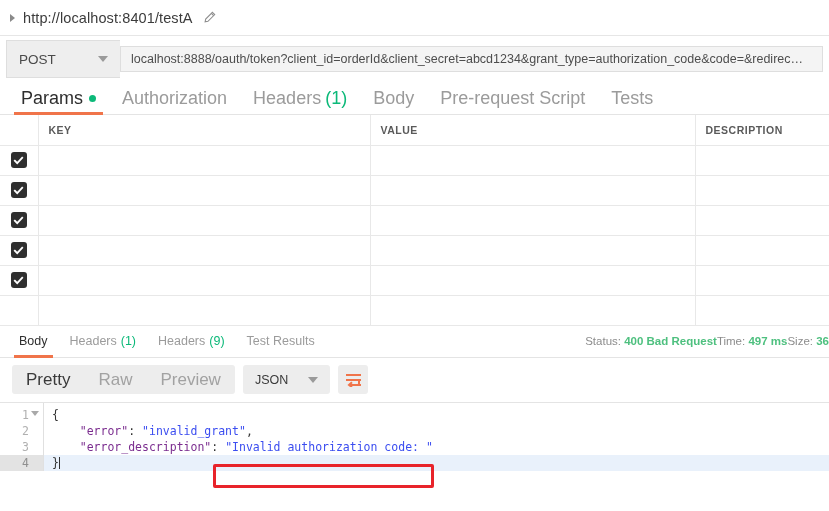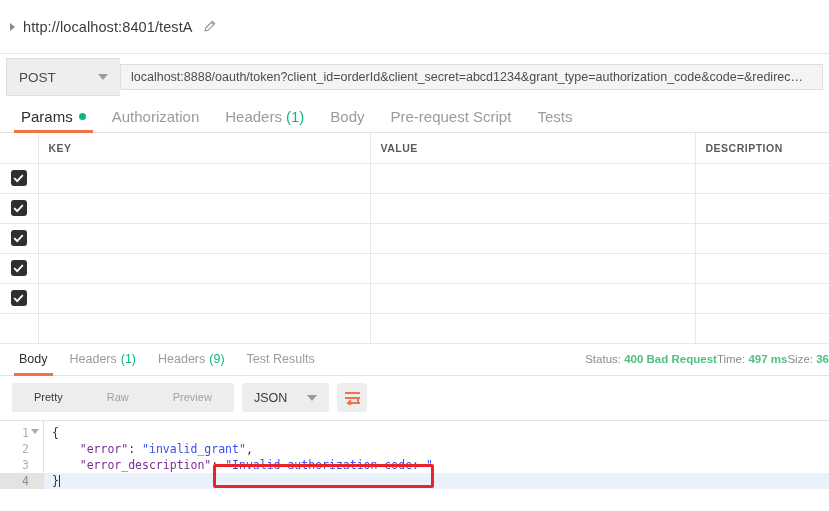--- a/index.html
+++ b/index.html
@@ -11,21 +11,21 @@
     overflow: hidden;
   }
   #app {
     position: relative;
     width: 829px; height: 511px;
     background: #fff;
   }
 
   
   .titlebar {
-    height: 54px;
+    height: 36px;
     display: flex;
     align-items: center;
     padding-left: 10px;
     border-bottom: 1px solid #e6e6e6;
     background: #fff;
   }
   .caret-right {
     width: 0; height: 0;
     border-left: 5px solid #8a8a8a;
     border-top: 4px solid transparent;
@@ -92,21 +92,21 @@
     display: flex;
     align-items: stretch;
     border-bottom: 1px solid #e4e4e4;
     padding-left: 8px;
     background: #fff;
   }
   .rtab {
     display: flex;
     align-items: center;
     padding: 0 13px;
-    font-size: 15px;
+    font-size: 18px;
     color: #9b9b9b;
     position: relative;
     white-space: nowrap;
   }
   .rtab.active { color: #2e2e2e; }
   .rtab.active::after {
     content: "";
     position: absolute;
     left: 6px; right: 6px; bottom: -1px;
     height: 3px;
@@ -198,22 +198,22 @@
     background: #fff;
   }
   .seg {
     display: flex;
     background: #ededed;
     border-radius: 3px;
     height: 29px;
     align-items: center;
   }
   .seg > div {
-    padding: 0 22px;
-    font-size: 11px;
+    padding: 0 14px;
+    font-size: 17px;
     color: #a2a2a2;
     line-height: 29px;
   }
   .seg > div.on { color: #3a3a3a; }
   .fmt {
     display: flex;
     align-items: center;
     gap: 20px;
     background: #ededed;
     border-radius: 3px;

